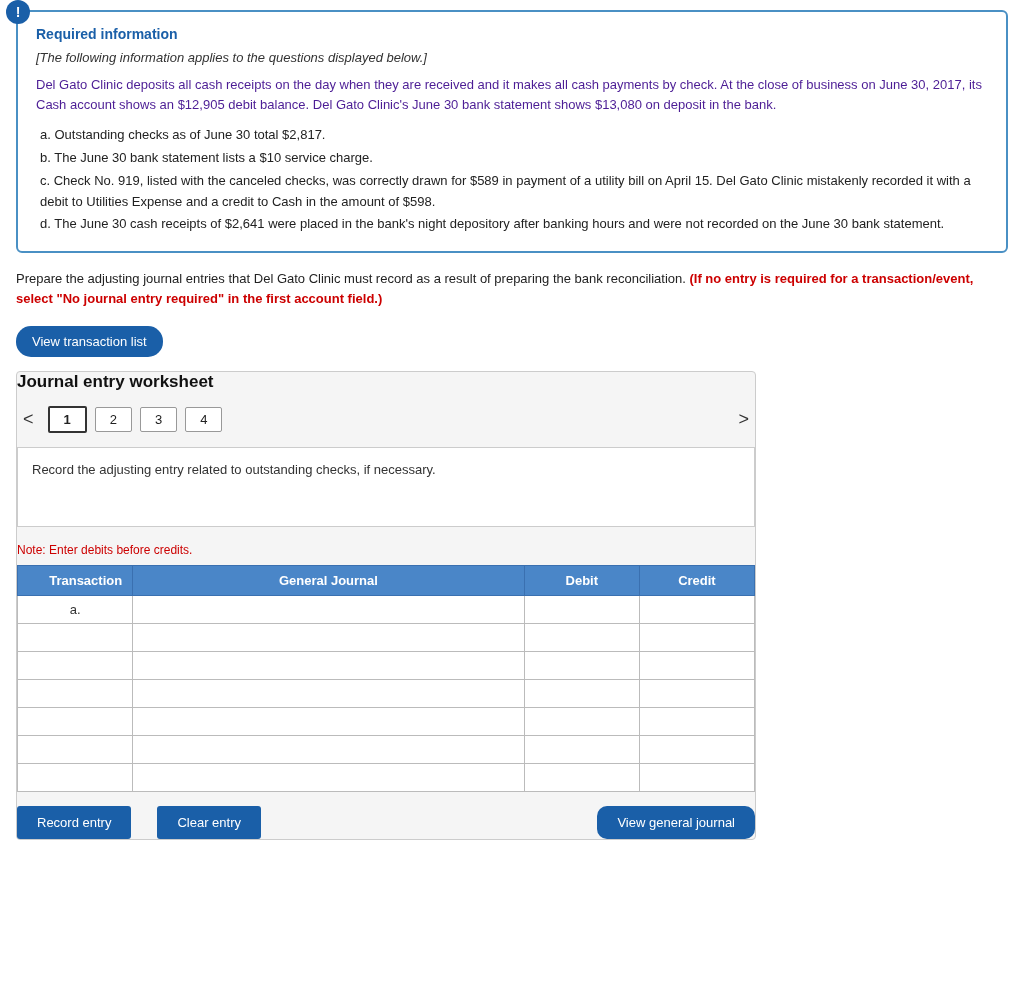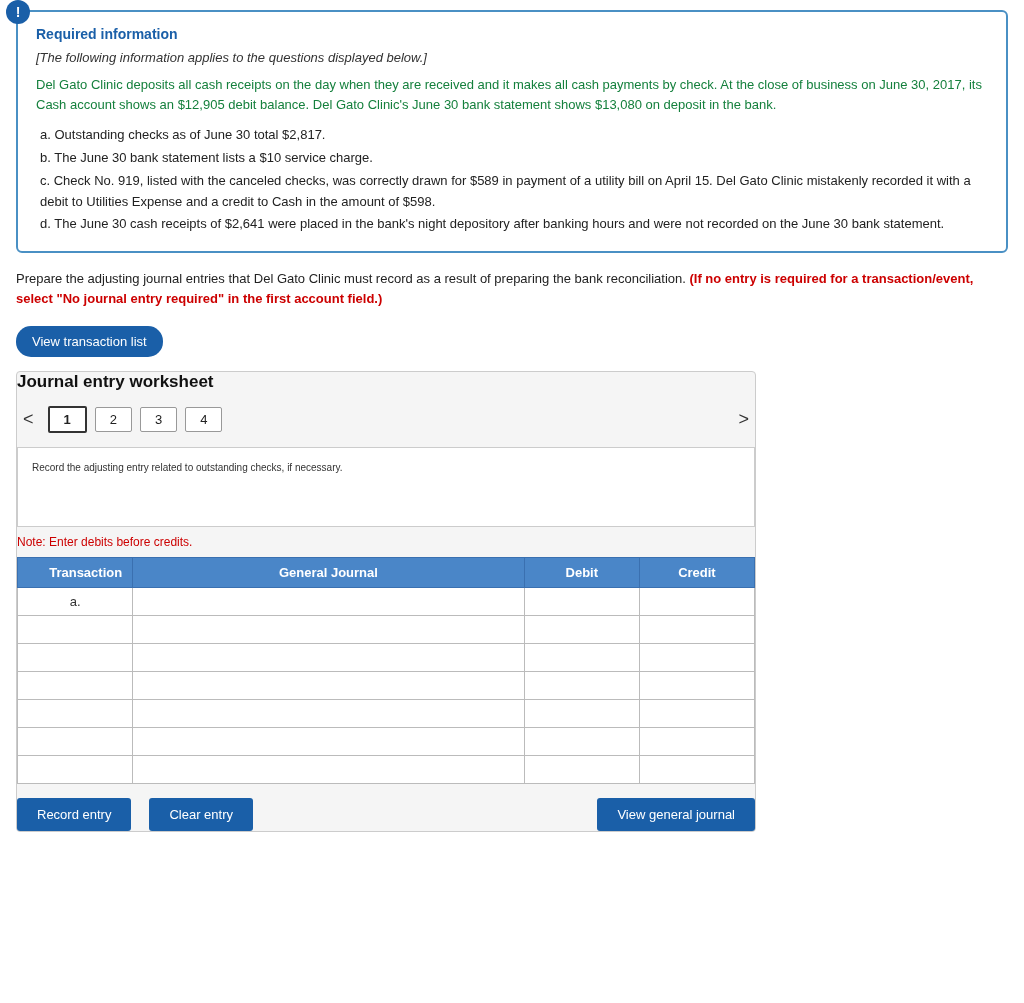--- a/index.html
+++ b/index.html
@@ -37,21 +37,21 @@
       font-weight: bold;
       font-size: 14px;
       margin-bottom: 8px;
     }
     .info-subtitle {
       color: #333;
       margin-bottom: 10px;
       font-style: italic;
     }
     .info-body {
-      color: #15803d;
+      color: #4c1d95;
       line-height: 1.55;
       margin-bottom: 10px;
     }
     .info-list {
       list-style: none;
       padding-left: 4px;
       line-height: 1.6;
     }
     .info-list li {
       margin-bottom: 2px;
@@ -112,22 +112,22 @@
       border-radius: 2px;
     }
     .tab-item.active {
       border: 2px solid #333;
       font-weight: bold;
     }
     .entry-description-box {
       background: white;
       border: 1px solid #ccc;
       padding: 14px 14px 30px 14px;
-      margin-bottom: 8px;
-      font-size: 10px;
+      margin-bottom: 16px;
+      font-size: 13px;
       color: #333;
       min-height: 80px;
     }
     .note-text {
       color: #cc0000;
       font-size: 12px;
       margin-bottom: 8px;
     }
     .journal-table {
       width: 100%;
@@ -162,35 +162,36 @@
       background: white;
     }
     .journal-table td.trans-cell {
       text-align: center;
       padding: 4px;
       font-size: 13px;
       color: #333;
     }
     .bottom-btns {
       display: flex;
-      gap: 18px;
+      gap: 26px;
       align-items: center;
       margin-top: 4px;
     }
     .action-btn {
       background: #1a5fa8;
       color: white;
       border: none;
       border-radius: 3px;
       padding: 9px 20px;
       font-size: 13px;
       cursor: pointer;
     }
     .action-btn.right {
       margin-left: auto;
+      border-radius: 10px;
     }
   </style>
 </head>
 <body>
 
 
 
 
 <div class="info-box">
   <div class="info-box-icon">!</div>

